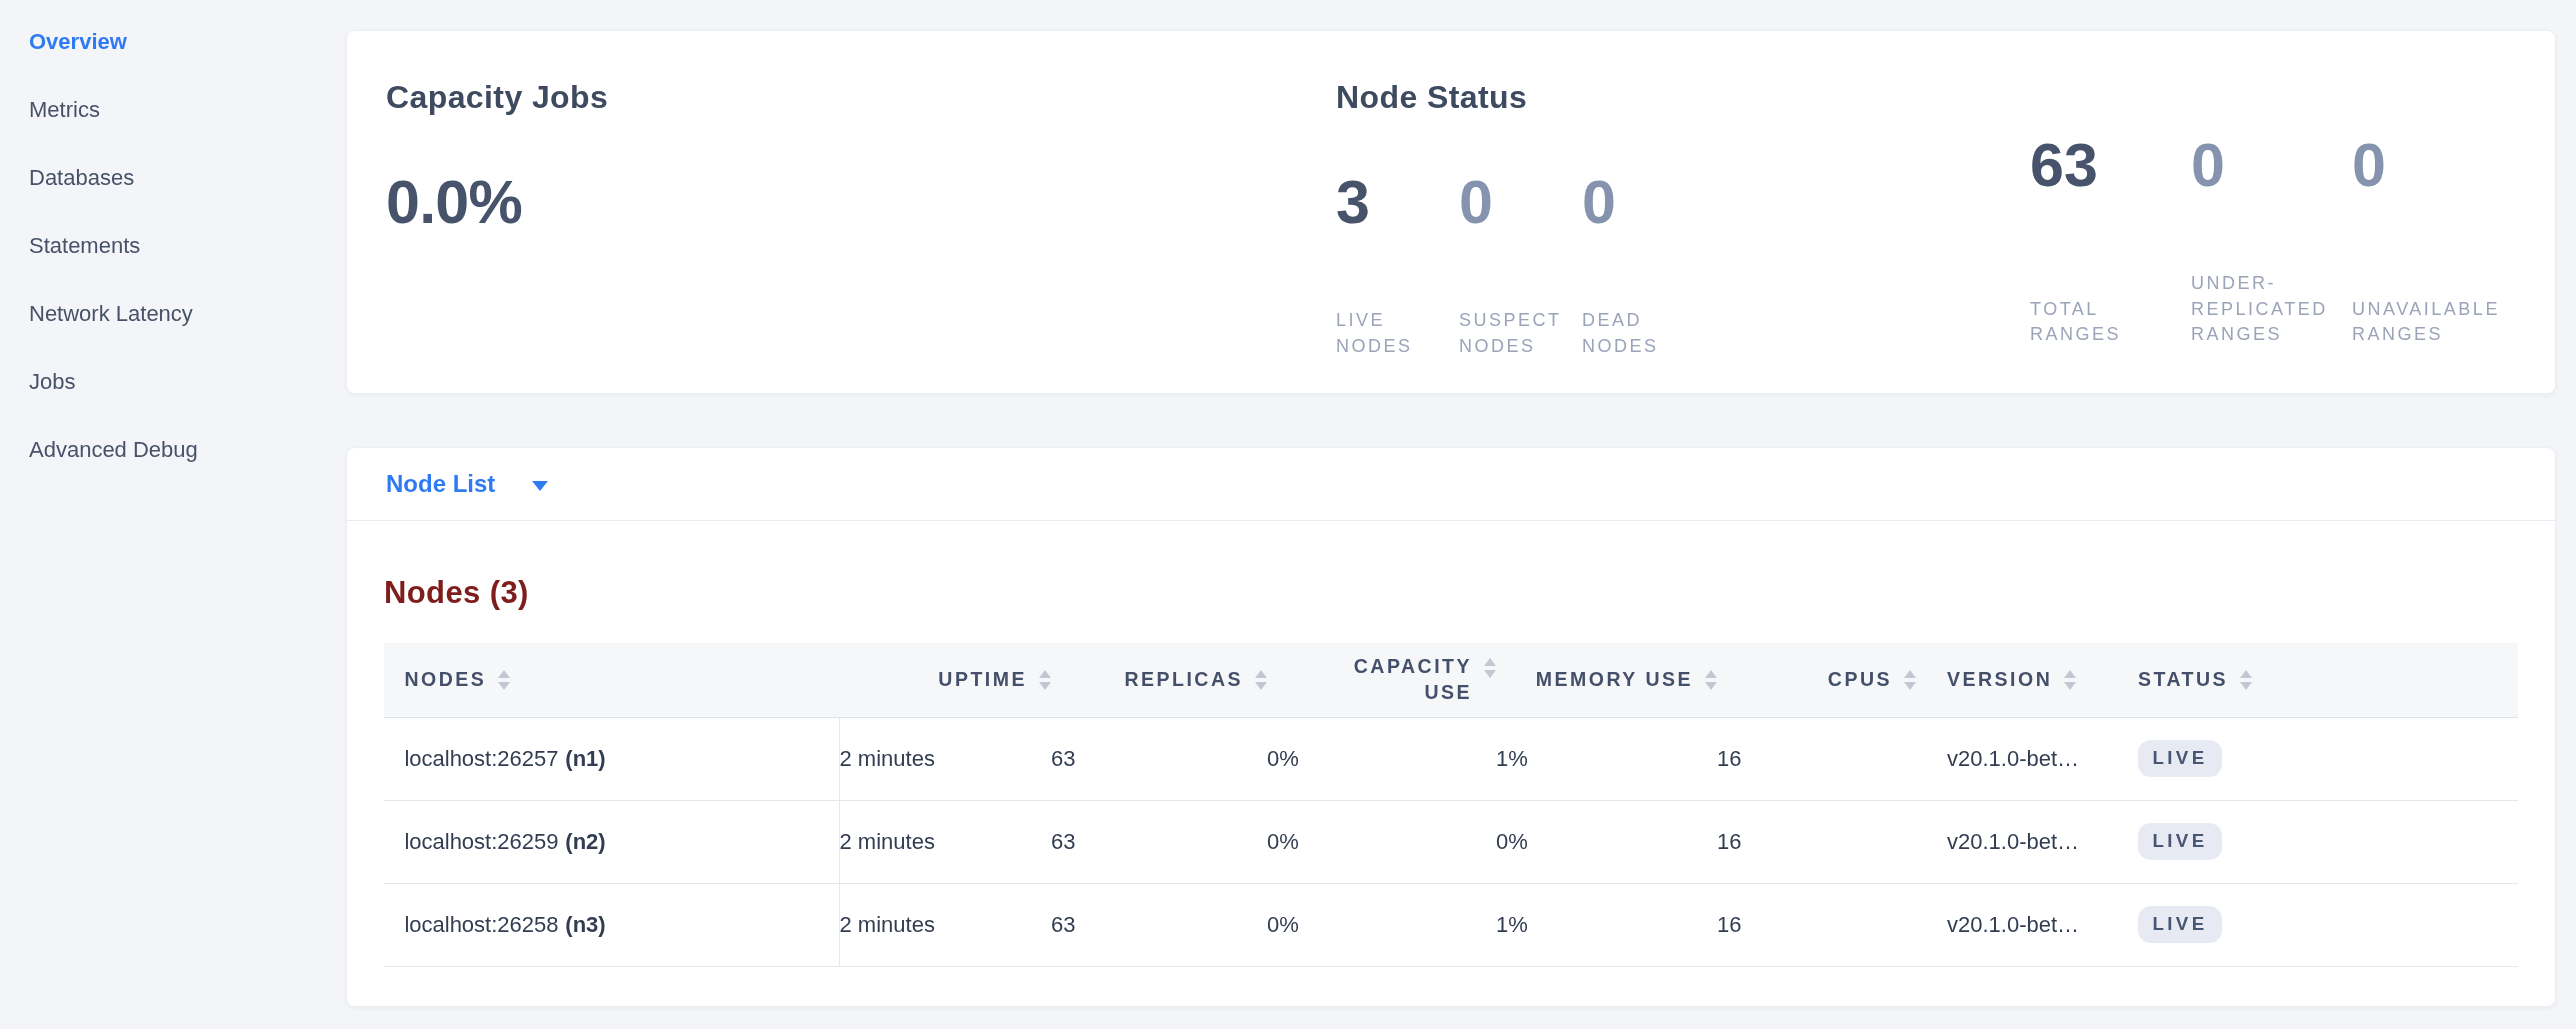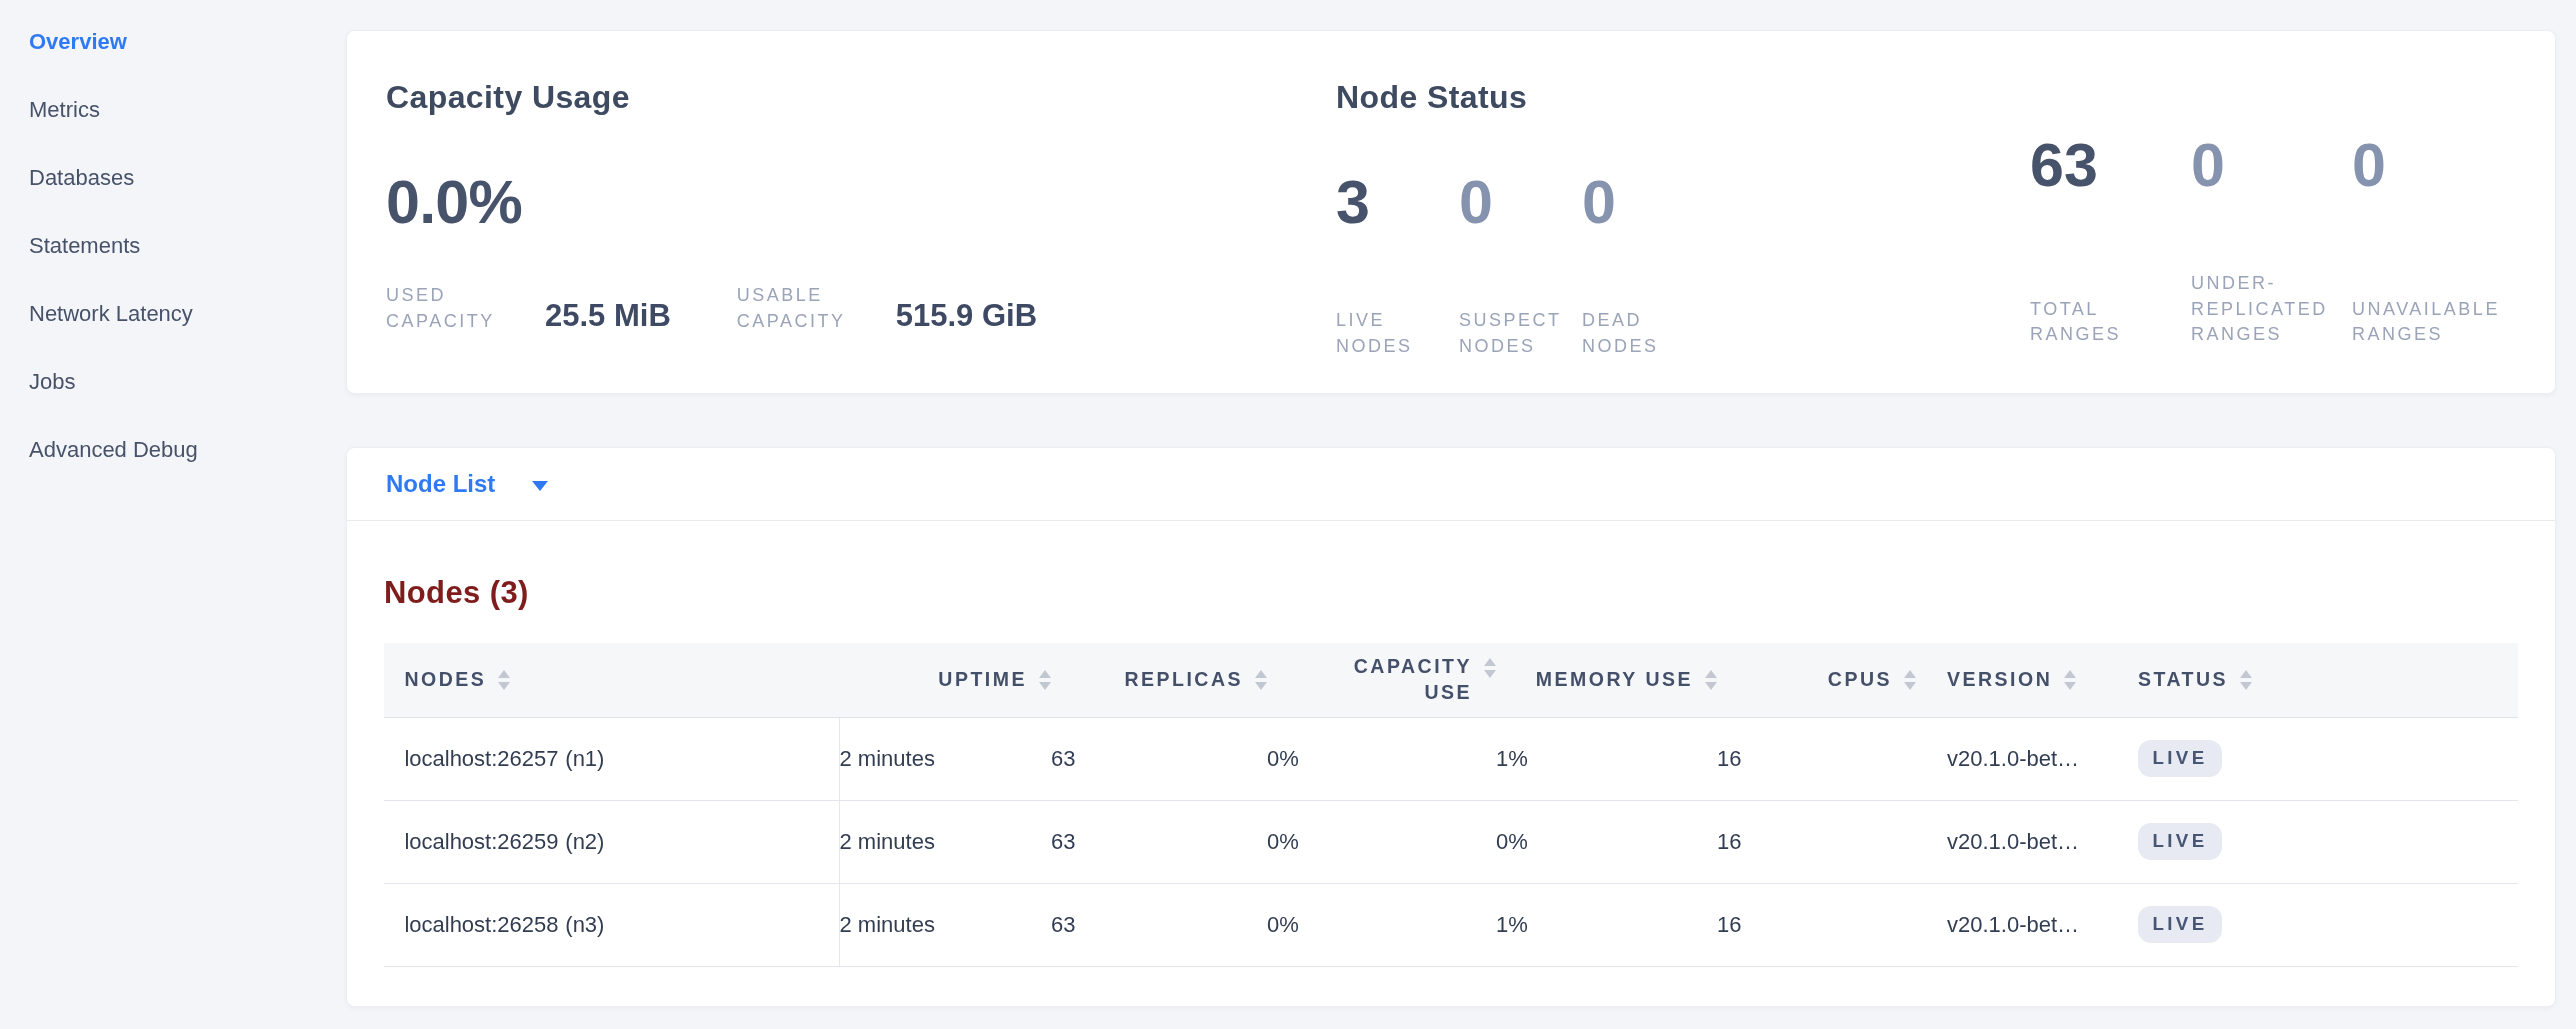--- a/index.html
+++ b/index.html
@@ -111,21 +111,21 @@
   }
 
   tbody td {
     height:83px; border-bottom:1.7px solid #e3e6ec;
     font-size:22px; color:#323d52; vertical-align:middle; background:#ffffff;
   }
   td.c-nodes { padding-left:20.4px; border-right:1.7px solid #e6e8ee; }
   td.num { text-align:left; padding-right:34px;margin-top:28px; }
   td.c-version { padding-left:31px; }
   td.c-status { padding-left:48px; }
-  .node-id { font-weight:400; margin-left:6.8px; }
+  .node-id { font-weight:700; margin-left:6.8px; }
   .node-link { cursor:pointer; }
 
   .badge {
     display:inline-block; padding:9.3px 14.4px; border-radius:13px;
     background:#e7eaf2; color:#475672;
     font-size:18.7px; font-weight:700; letter-spacing:3.4px; line-height:1;
   }
 </style>
 </head>
 <body>
@@ -138,33 +138,23 @@
   <div class="nav-item">Network Latency</div>
   <div class="nav-item">Jobs</div>
   <div class="nav-item">Advanced Debug</div>
 </aside>
 
 <main class="main">
 
   <section class="card summary-card">
 
     <div class="sec sec-capacity">
-      <h2>Capacity Usage</h2>
+      <h2>Capacity Jobs</h2>
       <div class="gauge-row">
         <div class="big-pct">0.0%</div>
-      </div>
-      <div class="cap-stats">
-        <div class="stat-group">
-          <div class="muted-label">USED CAPACITY</div>
-          <div class="stat-value">25.5 MiB</div>
-        </div>
-        <div class="stat-group">
-          <div class="muted-label">USABLE CAPACITY</div>
-          <div class="stat-value">515.9 GiB</div>
-        </div>
       </div>
     </div>
 
     <div class="sec sec-nodes">
       <h2>Node Status</h2>
       <div class="nums-row">
         <div class="col-n big-num num-dark">3</div>
         <div class="col-n big-num num-muted">0</div>
         <div class="col-n big-num num-muted">0</div>
       </div>

